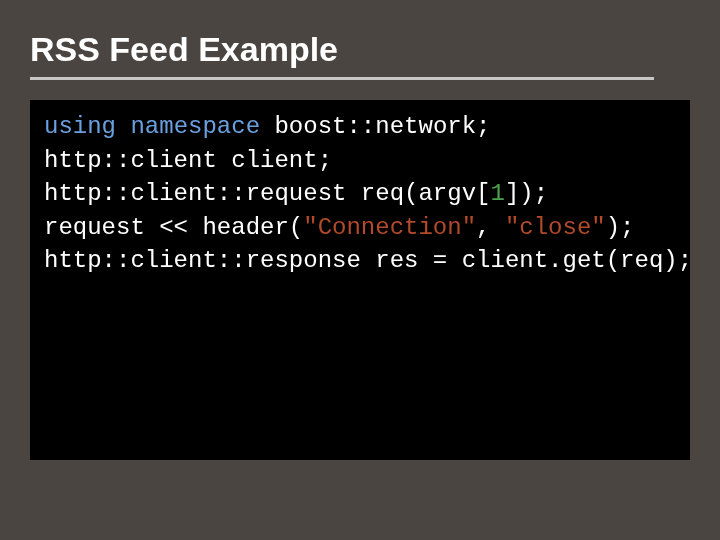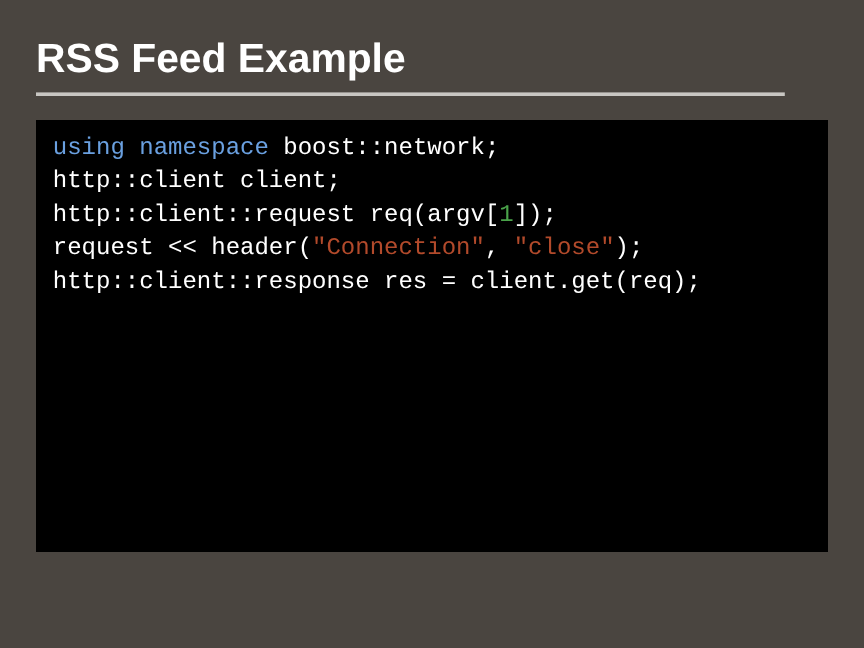--- a/index.html
+++ b/index.html
@@ -25,21 +25,21 @@
     background: #c8c6c2;
     width: 100%;
     margin-bottom: 20px;
   }
   .code-block {
     background: #000000;
     width: 660px;
     height: 360px;
     padding: 10px 14px;
     font-family: Consolas, Menlo, "Courier New", monospace;
-    font-size: 20px;
+    font-size: 24px;
     line-height: 1.4;
     color: #ffffff;
     white-space: pre;
     overflow: hidden;
   }
   .kw   { color: #6aa0e0; }
   .str  { color: #b24a2b; }
   .num  { color: #4aa34a; }
 </style>
 </head>

